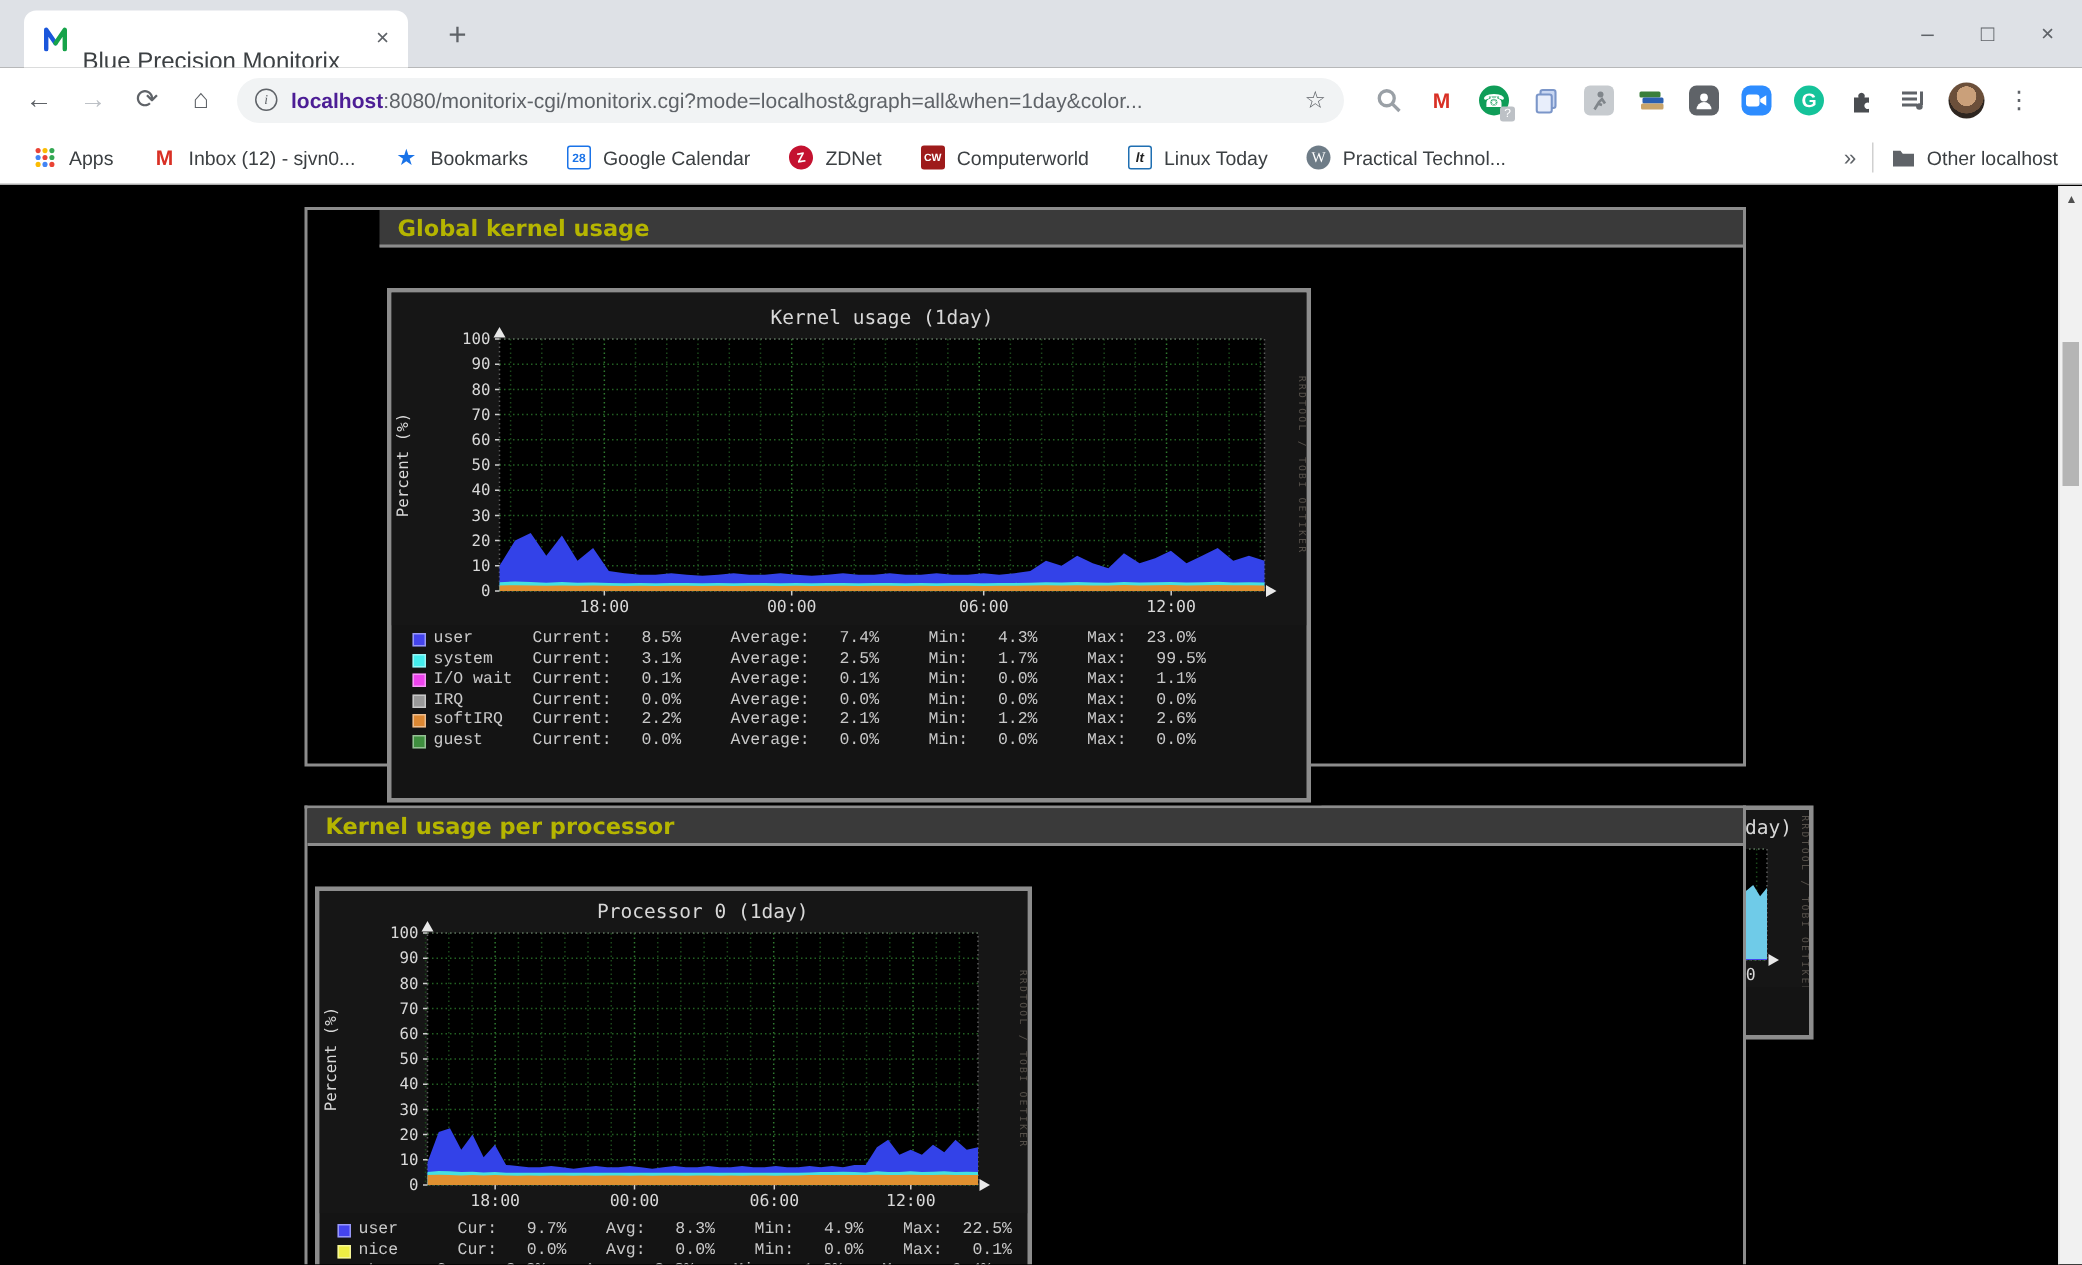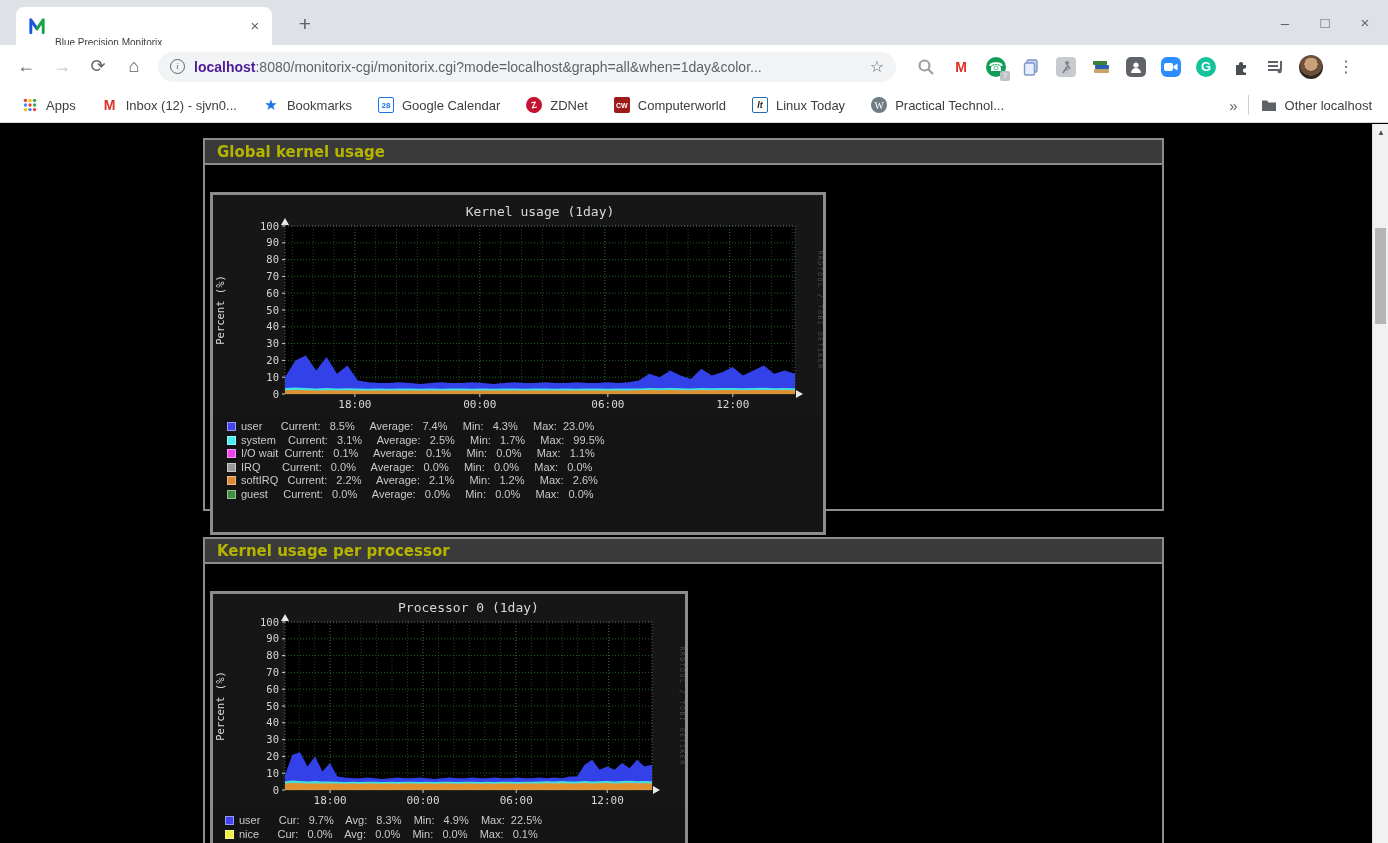--- a/index.html
+++ b/index.html
@@ -3,21 +3,21 @@
 <meta charset="utf-8">
 <style>
   * { margin:0; padding:0; box-sizing:border-box; }
   html,body { width:1388px; height:843px; overflow:hidden; background:#000; font-family:"Liberation Sans",sans-serif; }
   .viewport { position:relative; width:1388px; height:843px; background:#000; }
 
   
   .tabstrip { position:absolute; top:0; left:0; width:100%; height:45px; background:#dee1e6; }
   .tab { position:absolute; left:16px; top:7px; width:256px; height:38px; background:#fff; border-radius:8px 8px 0 0; display:flex; align-items:center; padding:0 8px 0 12px; }
   .favicon { width:18px; height:18px; margin-right:9px; flex:none; }
-  .tab-title { font-size:10px; color:#3c4043; white-space:nowrap; overflow:hidden; flex:1;margin-top:32px; }
+  .tab-title { font-size:16px; color:#3c4043; white-space:nowrap; overflow:hidden; flex:1;margin-top:32px; }
   .tab-close { width:18px; height:18px; line-height:17px; text-align:center; color:#5f6368; font-size:15px; border-radius:50%; cursor:pointer; }
   .newtab { position:absolute; left:290px; top:10px; width:30px; height:30px; text-align:center; line-height:28px; font-size:21px; color:#5f6368; }
   .wincontrols { position:absolute; right:10px; top:0; height:45px; display:flex; align-items:center; gap:14px; }
   .winbtn { width:26px; text-align:center; font-size:15px; color:#5f6368; }
 
   
   .toolbar { position:absolute; top:45px; left:0; width:100%; height:43px; background:#fff; display:flex; align-items:center; padding:0 8px; }
   .navbtn { width:32px; height:32px; margin:0 2px; text-align:center; line-height:31px; font-size:18px; color:#5f6368; border-radius:50%; flex:none; }
   .navbtn.disabled { color:#bdc1c6; }
   .urlbar { flex:none; width:738px; height:30px; margin:0 6px; background:#f1f3f4; border-radius:15px; display:flex; align-items:center; padding:0 12px; }
@@ -34,21 +34,21 @@
   .bm-icon { width:16px; height:16px; flex:none; display:flex; align-items:center; justify-content:center; }
   .bm-overflow { margin-left:auto; font-size:15px; color:#5f6368; padding:0 10px; }
   .bm-sep { width:1px; height:20px; background:#d0d0d0; margin-right:12px; }
 
   
   .content { position:absolute; top:124px; left:0; width:1372px; height:719px; background:#000; overflow:hidden; }
   .section { position:absolute; border:2px solid #8c8c8c; background:#000; }
   .sec-header { height:25px; background:#3a3a3a; border-bottom:2px solid #8c8c8c; color:#b5b500; font-weight:bold; font-size:15px; padding:3px 0 0 12px; font-family:"DejaVu Sans",sans-serif; }
   .panel { position:absolute; border:3px solid #8c8c8c; background:#141414; }
   .legend { position:absolute; }
-  .lrow { height:13.5px; line-height:13.5px; white-space:pre; font-family:Liberation Sans, sans-serif; font-size:11px; color:#c9c9c9; display:flex; align-items:center;text-align:right; }
+  .lrow { height:13.5px; line-height:13.5px; white-space:pre; font-family:Liberation Mono, monospace; font-size:11px; color:#c9c9c9; display:flex; align-items:center;text-align:right; }
   .sw { display:inline-block; width:9px; height:9px; margin-right:5px; border:1px solid rgba(255,255,255,.45); flex:none; }
 
   
   .scrollbar { position:absolute; right:0; top:124px; width:16px; height:719px; background:#f1f1f1; border-left:1px solid #e0e0e0; }
   .sb-up { position:absolute; top:2px; left:0; width:16px; height:14px; text-align:center; font-size:8px; color:#505050; line-height:14px; }
   .sb-thumb { position:absolute; top:104px; left:2px; width:11px; height:96px; background:#b5b5b5; }
 </style>
 </head>
 <body>
 
@@ -212,21 +212,21 @@
         <svg width="16" height="14" viewBox="0 0 16 14">
             <path d="M1 2.5 h5 l1.5 2 H15 v8.5 H1 Z" fill="#5f6368"></path>
           </svg>
       </span>
       <span>Other localhost</span>
     </span>
   </div>
 
   <div class="content">
 
-    <div class="section" style="left:203px; top:14px; width:961px; height:373px;">
+    <div class="section" style="left:203px; top:14px; width:961px; height:373px;padding-left:48px;">
       <div class="sec-header">Global kernel usage</div>
       <div class="panel" style="left: 5px; top: 27px; width: 616px; height: 343px; position: relative;">
           <svg width="610" height="222" style="display: block;">
             <rect x="0" y="0" width="610" height="222" fill="#161616"></rect>
             <rect x="72" y="31" width="510" height="168" fill="#000"></rect>
             <line x1="79.4" y1="31" x2="79.4" y2="199" stroke="#1b471b" stroke-dasharray="1,2"></line>
             <line x1="100.2" y1="31" x2="100.2" y2="199" stroke="#1b471b" stroke-dasharray="1,2"></line>
             <line x1="121.0" y1="31" x2="121.0" y2="199" stroke="#1b471b" stroke-dasharray="1,2"></line>
             <line x1="141.9" y1="31" x2="141.9" y2="199" stroke="#2f7a2f" stroke-dasharray="1,2"></line>
             <line x1="162.7" y1="31" x2="162.7" y2="199" stroke="#1b471b" stroke-dasharray="1,2"></line>

